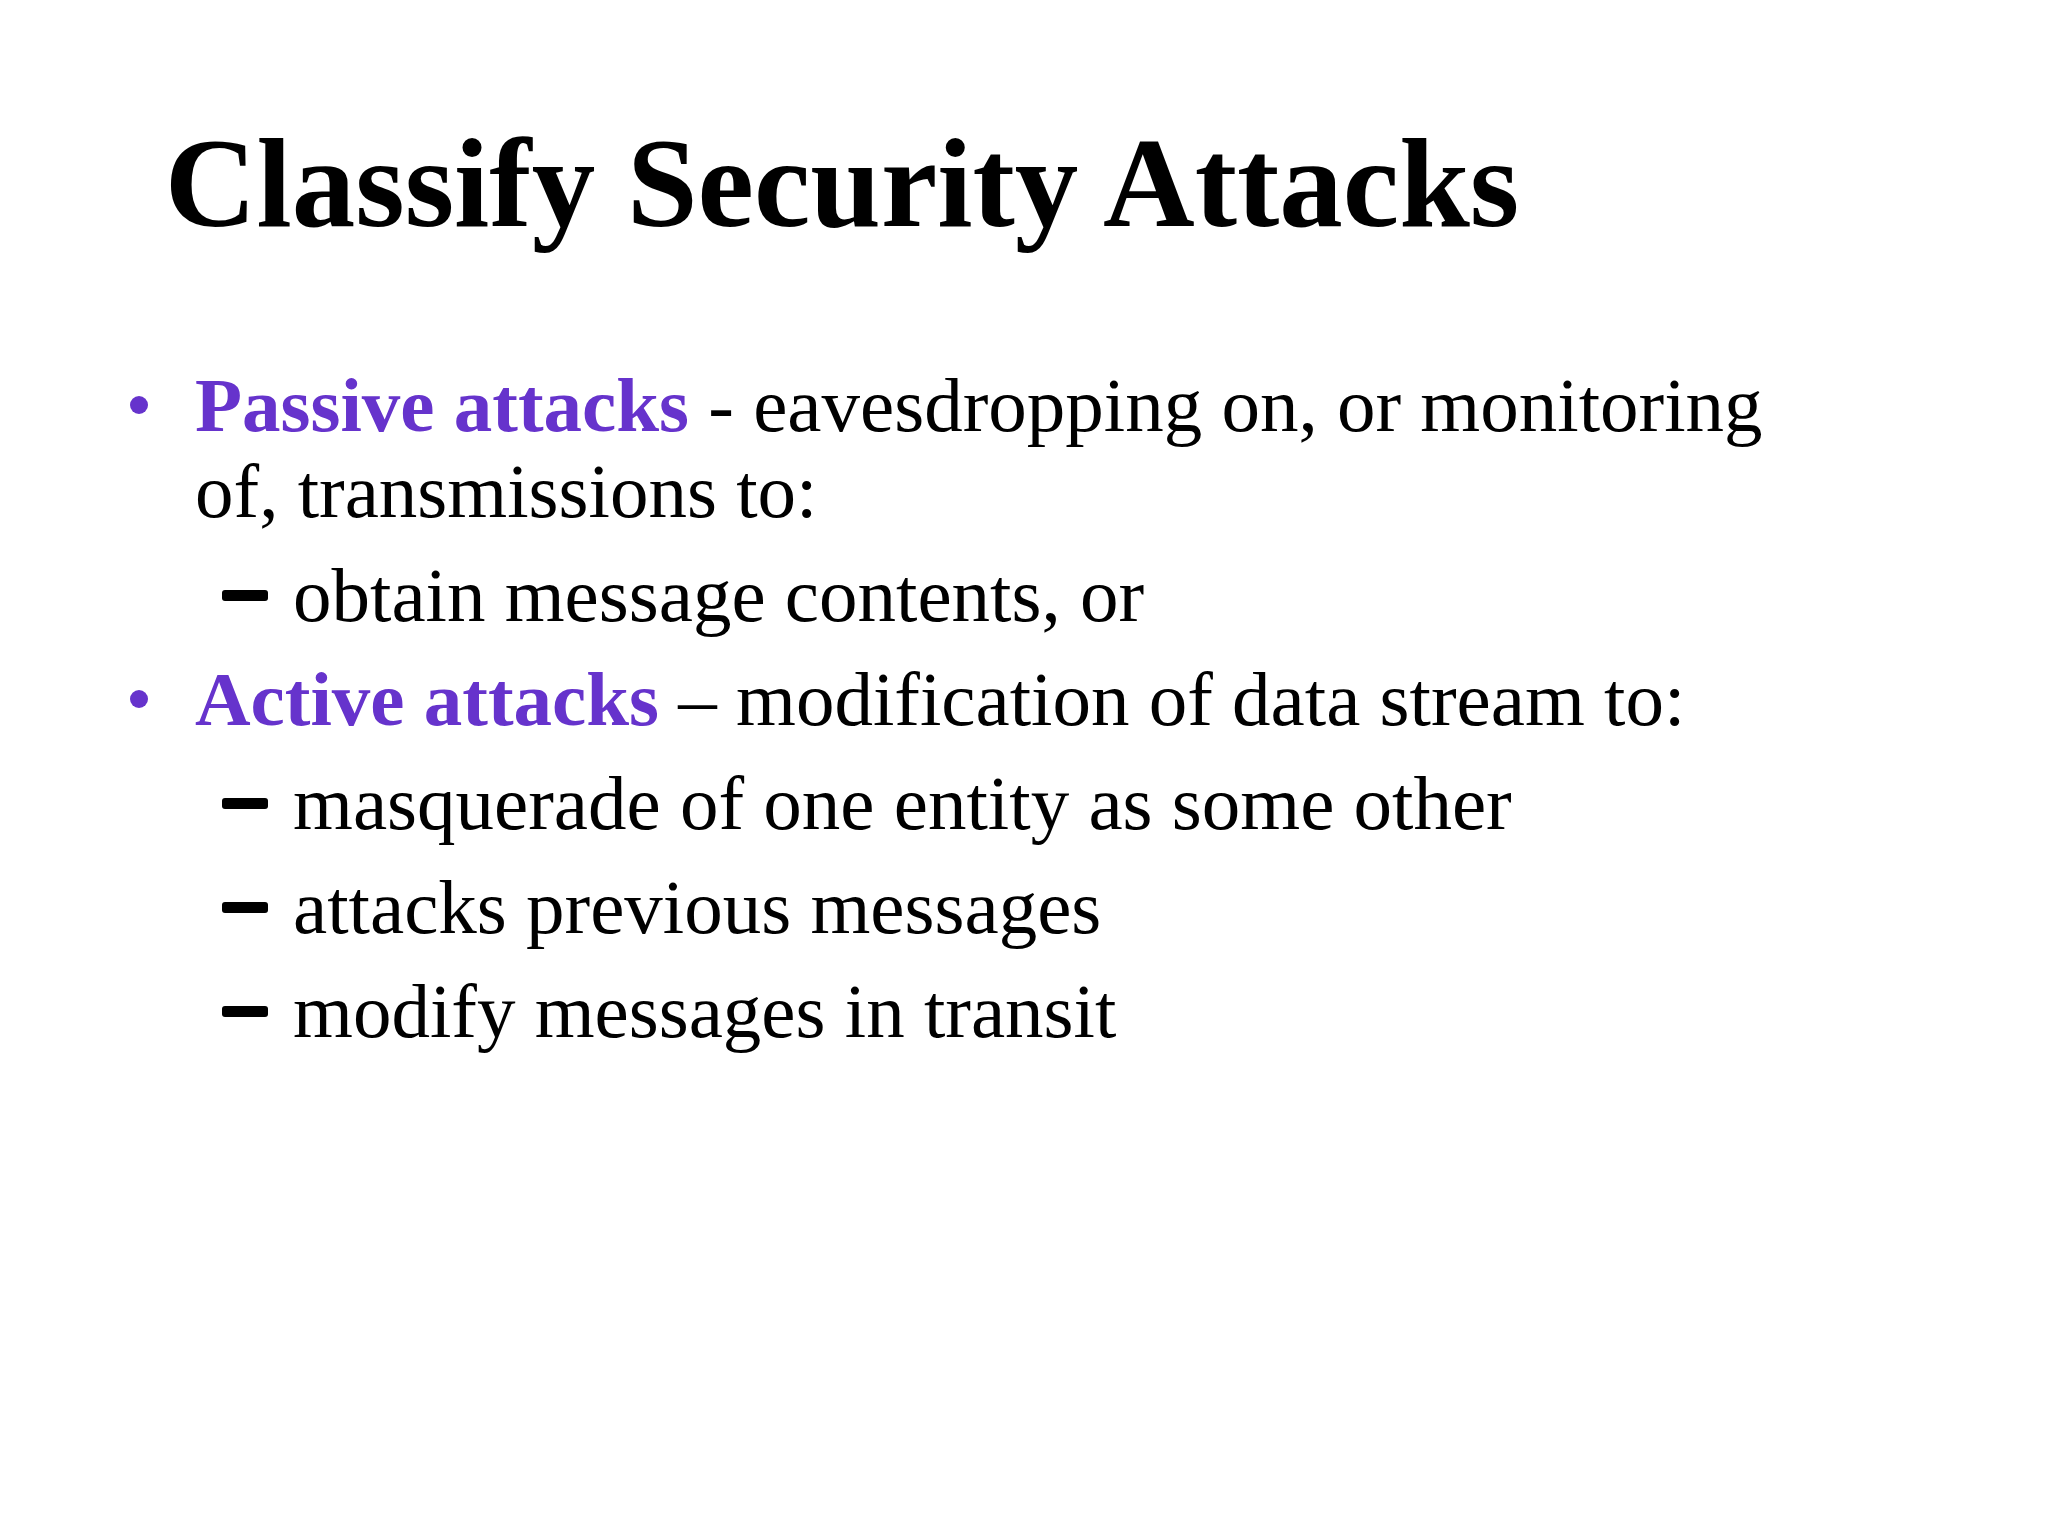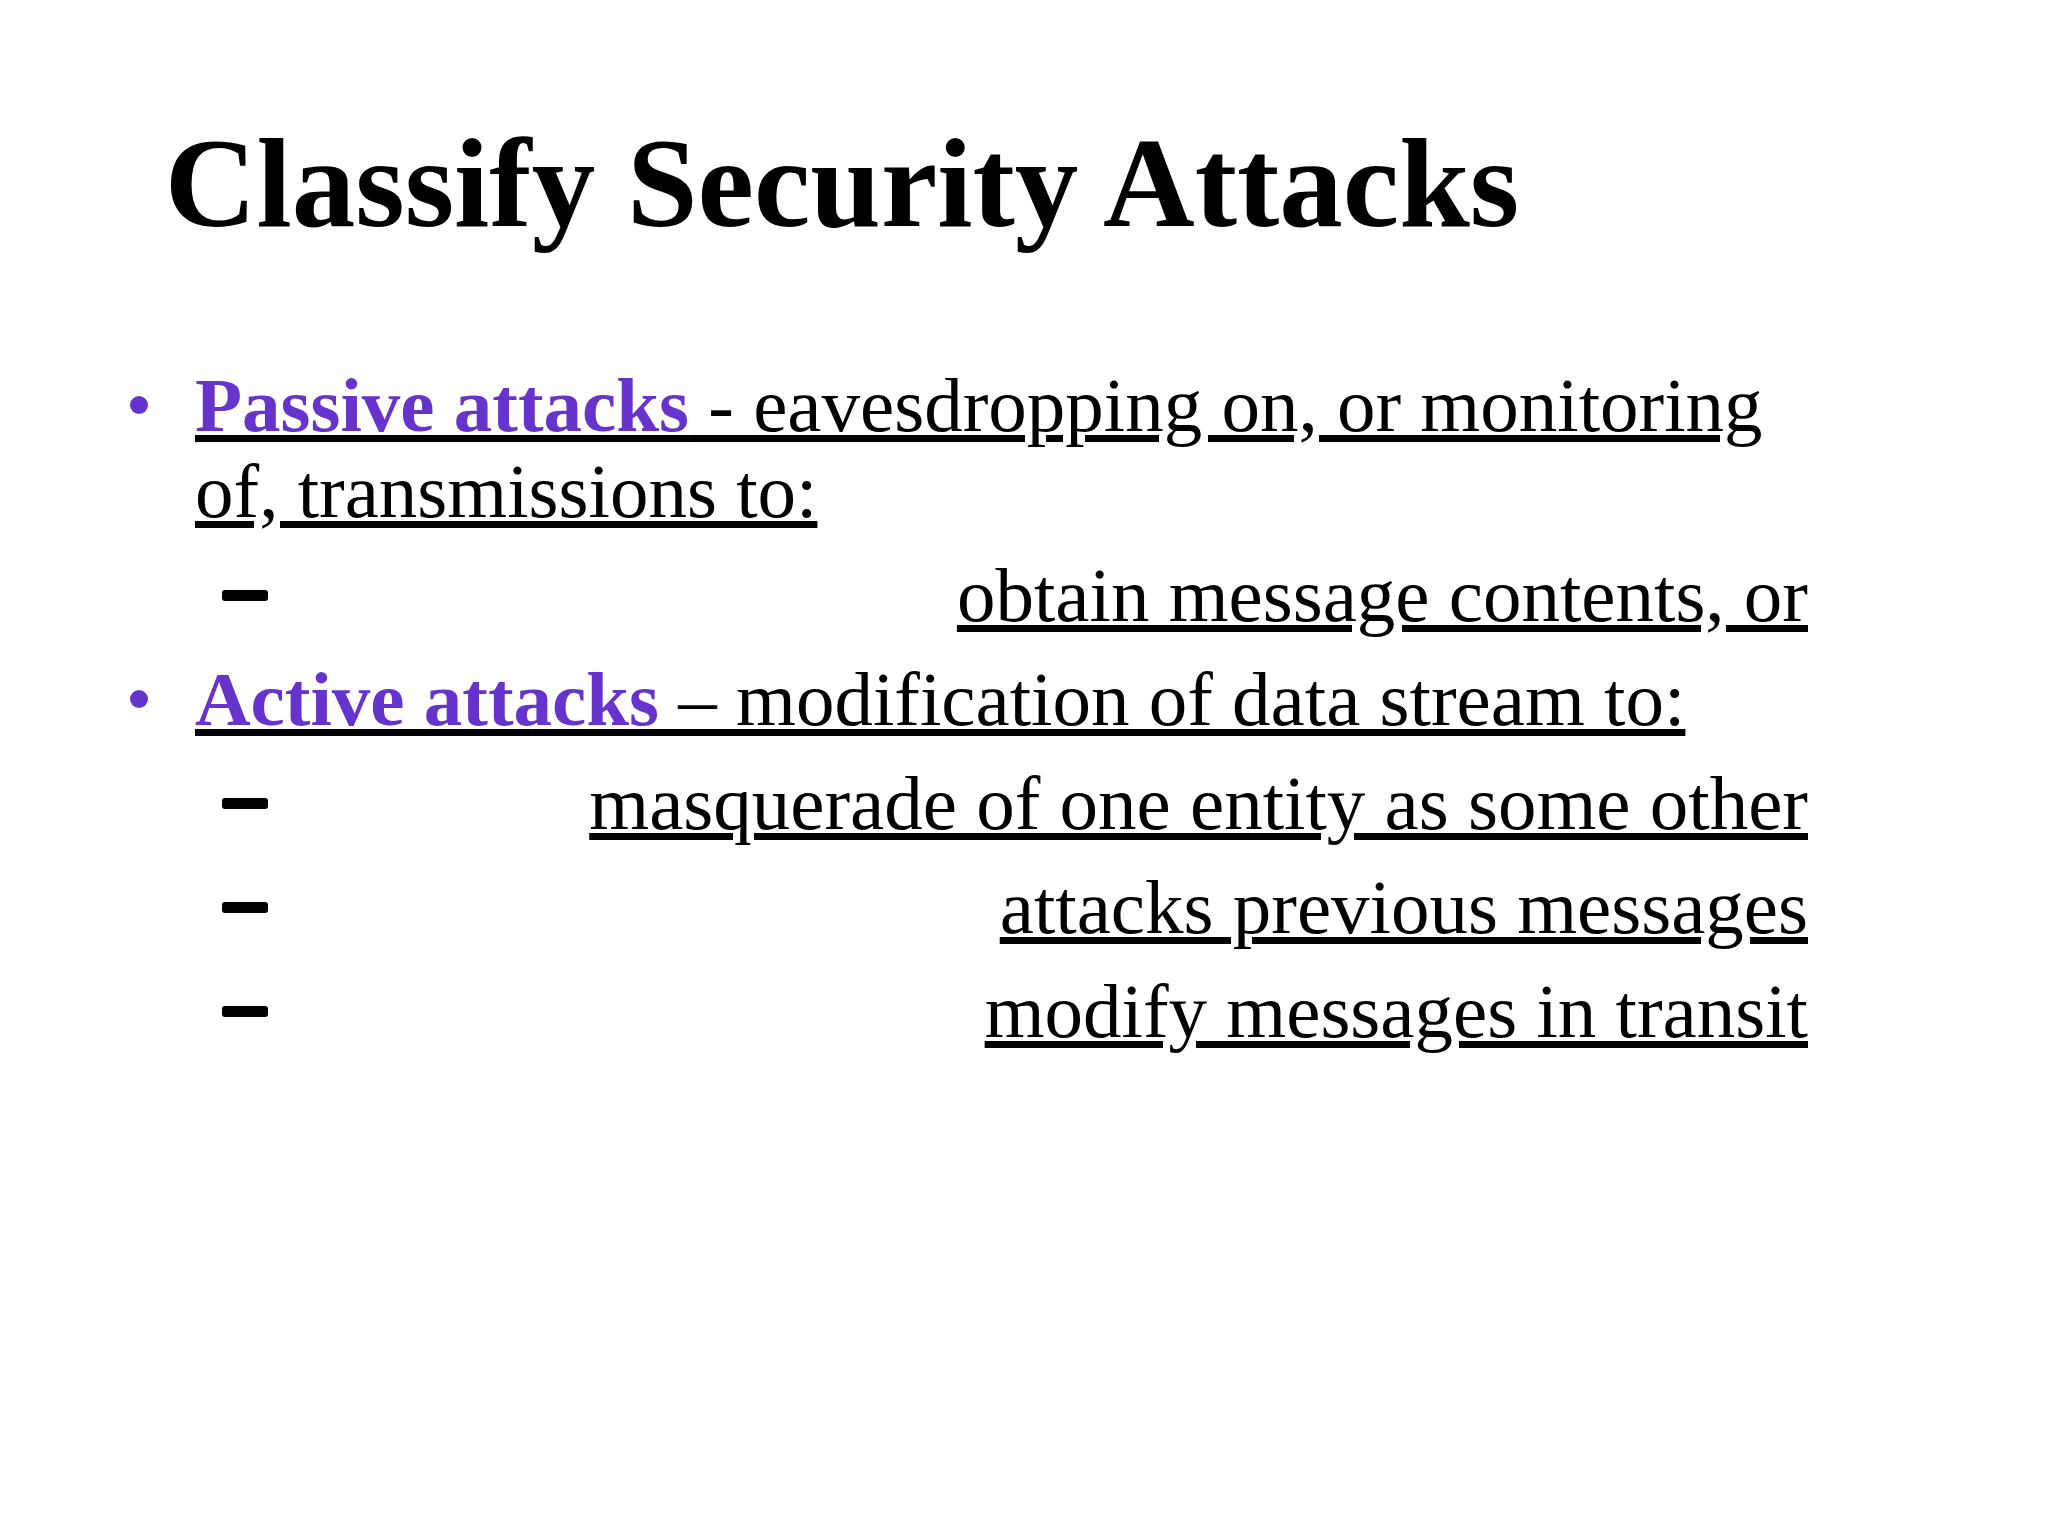--- a/index.html
+++ b/index.html
@@ -29,21 +29,20 @@
     color: #000000;
     white-space: nowrap;
   }
   .body {
     position: absolute;
     top: 362px;
     left: 115px;
     width: 1693px;
     font-size: 77px;
     line-height: 86px;
-    text-decoration: underline;
   }
   .para {
     position: relative;
     margin: 18px 0 0 0;
   }
   .para.first {
     margin-top: 0;
   }
   .lvl1 {
     padding-left: 80px;
@@ -56,21 +55,20 @@
     height: 18px;
     border-radius: 50%;
     background: #6633cc;
   }
   .term {
     font-weight: bold;
     color: #6633cc;
   }
   .lvl2 {
     padding-left: 178px;
-    text-align: right;
   }
   .lvl2 .dash {
     position: absolute;
     left: 107px;
     top: 38px;
     width: 46px;
     height: 11px;
     border-radius: 3px;
     background: #000000;
   }

